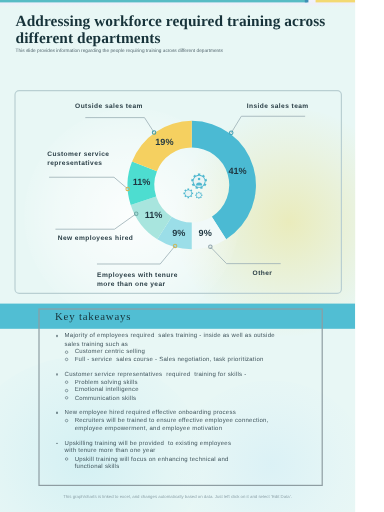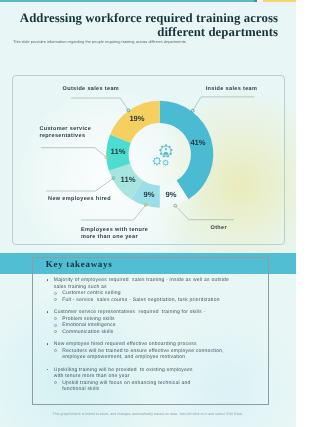--- a/index.html
+++ b/index.html
@@ -24,36 +24,36 @@
   .topstrip{position:absolute;left:0;top:0;width:296px;height:9px;
        background:linear-gradient(to bottom, #f2f2fb 0%, #eef0fa 30%, #e9f7f3 70%, rgba(232,247,245,0) 100%);}
   .topbar{position:absolute;left:0;top:0;width:296px;height:2.3px;}
   .topbar .tb-teal{position:absolute;left:0;top:0;width:256px;height:100%;background:#58bcc4;}
   .topbar .tb-accent{position:absolute;left:254px;top:0;width:3.4px;height:100%;background:#3f8fb5;}
   .topbar .tb-yellow{position:absolute;left:263px;top:0;width:33px;height:100%;background:#f3d971;}
 
   
   .title{position:absolute;left:13px;top:11.2px;width:265px;
          font-family:"Liberation Serif",serif;font-weight:bold;
-         font-size:12.8px;line-height:14px;color:#17333a;letter-spacing:0.06px;text-align:right;}
+         font-size:12.8px;line-height:14px;color:#17333a;letter-spacing:0.06px;}
   .subtitle{position:absolute;left:13px;top:39.2px;width:272px;
          font-size:3.95px;line-height:5px;color:#53666e;letter-spacing:0.01px;}
 
   
   .chartbox{position:absolute;left:12px;top:74.5px;width:273px;height:170px;
        border:0.8px solid #b9cfd2;border-radius:4px;box-sizing:border-box;}
 
   .donutwrap{position:absolute;left:0;top:0;width:296px;height:427px;pointer-events:none;}
 
   
   .ktband{position:absolute;left:0;top:253.3px;width:296px;height:20.8px;background:#51bed3;}
   .ktcard{position:absolute;left:31.9px;top:257px;width:237px;height:147.8px;
        background:transparent;border:0.7px solid #8e9da2;box-sizing:border-box;}
   .kthead{position:absolute;left:45.8px;top:258.6px;
-       font-family:"Liberation Serif",serif;font-weight:bold;font-size:9px;
+       font-family:"Liberation Serif",serif;font-weight:normal;font-size:9px;
        color:#16323a;letter-spacing:0.68px;}
 
   .ktlist{position:absolute;left:0;top:0;width:296px;height:427px;}
   .ktline{position:absolute;font-size:5px;line-height:6.4px;letter-spacing:0.22px;
       color:#41555d;white-space:pre;}
   .ktline.lvl1{left:53.8px;}
   .ktline.lvl2{left:62.2px;}
   .blt{position:absolute;width:1.5px;height:1.5px;border-radius:50%;background:#41555d;}
   .blt2{position:absolute;width:3px;height:3px;overflow:visible;}
 

